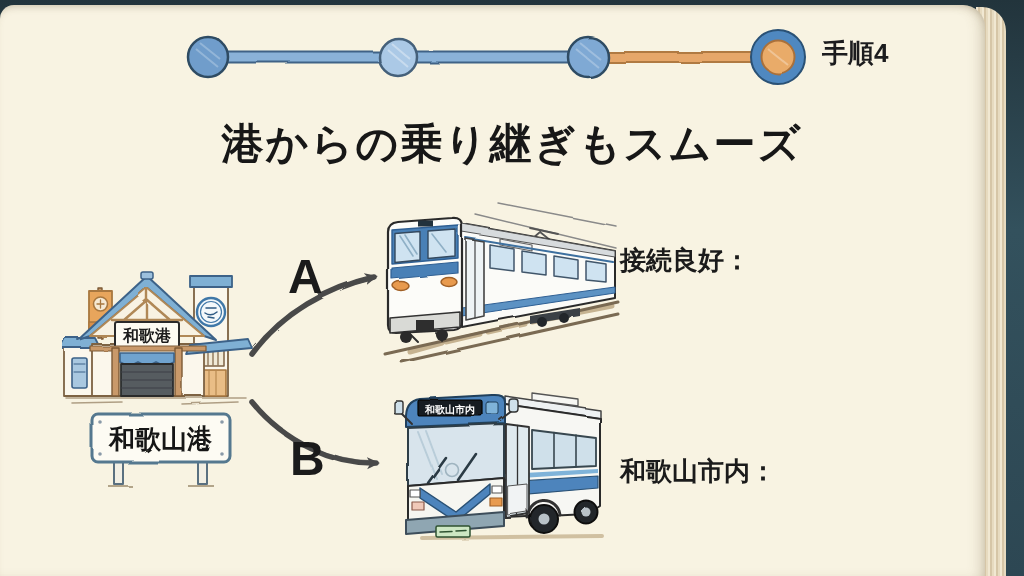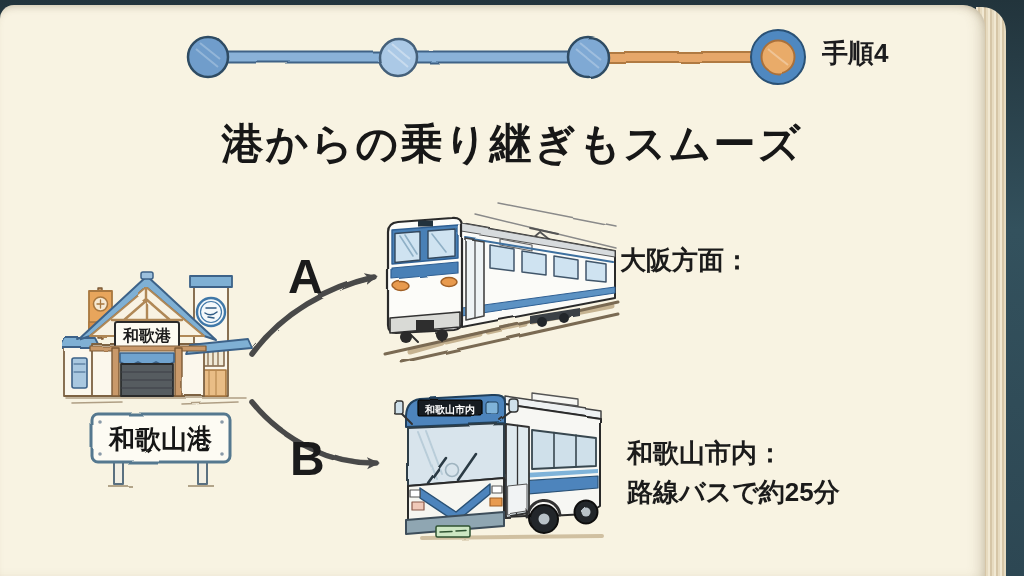--- a/index.html
+++ b/index.html
@@ -14,21 +14,21 @@
     box-shadow: inset -10px 0 16px -10px rgba(110,90,55,.45), inset 0 6px 8px -6px rgba(110,90,55,.35); }
   .abs { position:absolute; }
   .step-label { left:822px; top:36px; font-size:26px; font-weight:700; color:#1c1c1e; }
   .title { left:0; top:116px; width:1024px; text-align:center; font-size:42px;
            font-weight:700; color:#171717; letter-spacing:2px; }
   .opt-label { font-size:48px; font-weight:700; color:#1b1b1b; }
   .opt-label.a { left:288px; top:249px; }
   .opt-label.b { left:290px; top:431px; }
   .caption { color:#1b1b1b; font-size:26px; font-weight:700; line-height:39px; white-space:nowrap; }
   .caption.a { left:620px; top:241px; }
-  .caption.b { left:620px; top:434px;margin-left:7px; }
+  .caption.b { left:620px; top:452px; }
   svg { display:block; }
   .sketch { filter:url(#roughen); }
   text { font-family:"Liberation Sans","DejaVu Sans",sans-serif; }
 </style>
 </head>
 <body>
 
 <svg width="0" height="0" style="position:absolute">
   <defs>
     <filter id="roughen" x="-5%" y="-5%" width="110%" height="110%">
@@ -248,18 +248,17 @@
 
     <path d="M14,134 L112,126 L112,140 L14,148 Z" fill="#8fa6b2" stroke="#3c4e5a" stroke-width="2"></path>
     <g>
       <rect x="44" y="140" width="34" height="11" rx="1.5" fill="#cde7c3" stroke="#2f5231" stroke-width="1.5"></rect>
       <path d="M48,146 L60,145.5 M64,145 L74,144.5" stroke="#2f5231" stroke-width="1.5"></path>
     </g>
   </g>
 </svg>
 
 <div class="abs caption a">
-  <div>大阪方面：</div>
+  <div>接続良好：</div>
 </div>
 <div class="abs caption b">
   <div>和歌山市内：</div>
-  <div>路線バスで約25分</div>
 </div>
 
 </body></html>

